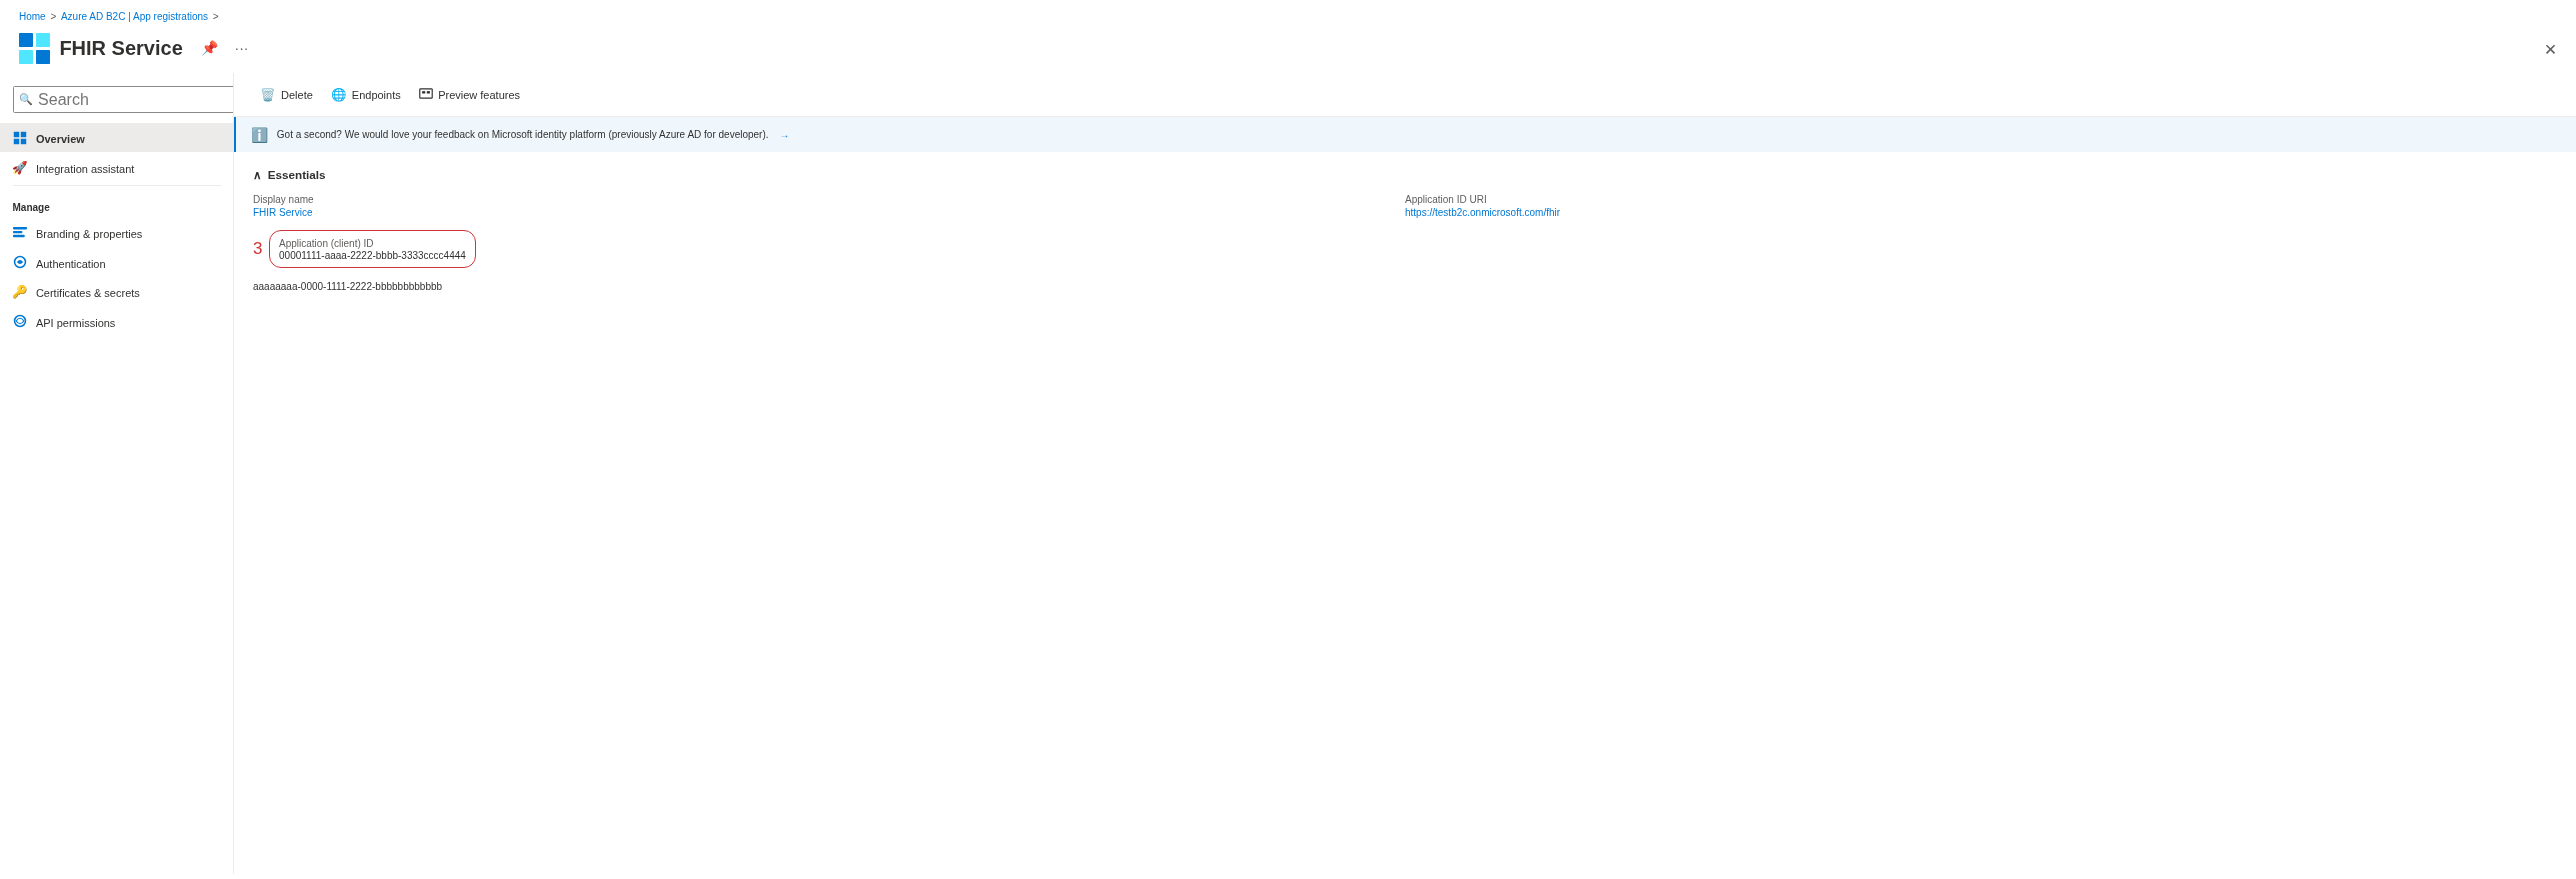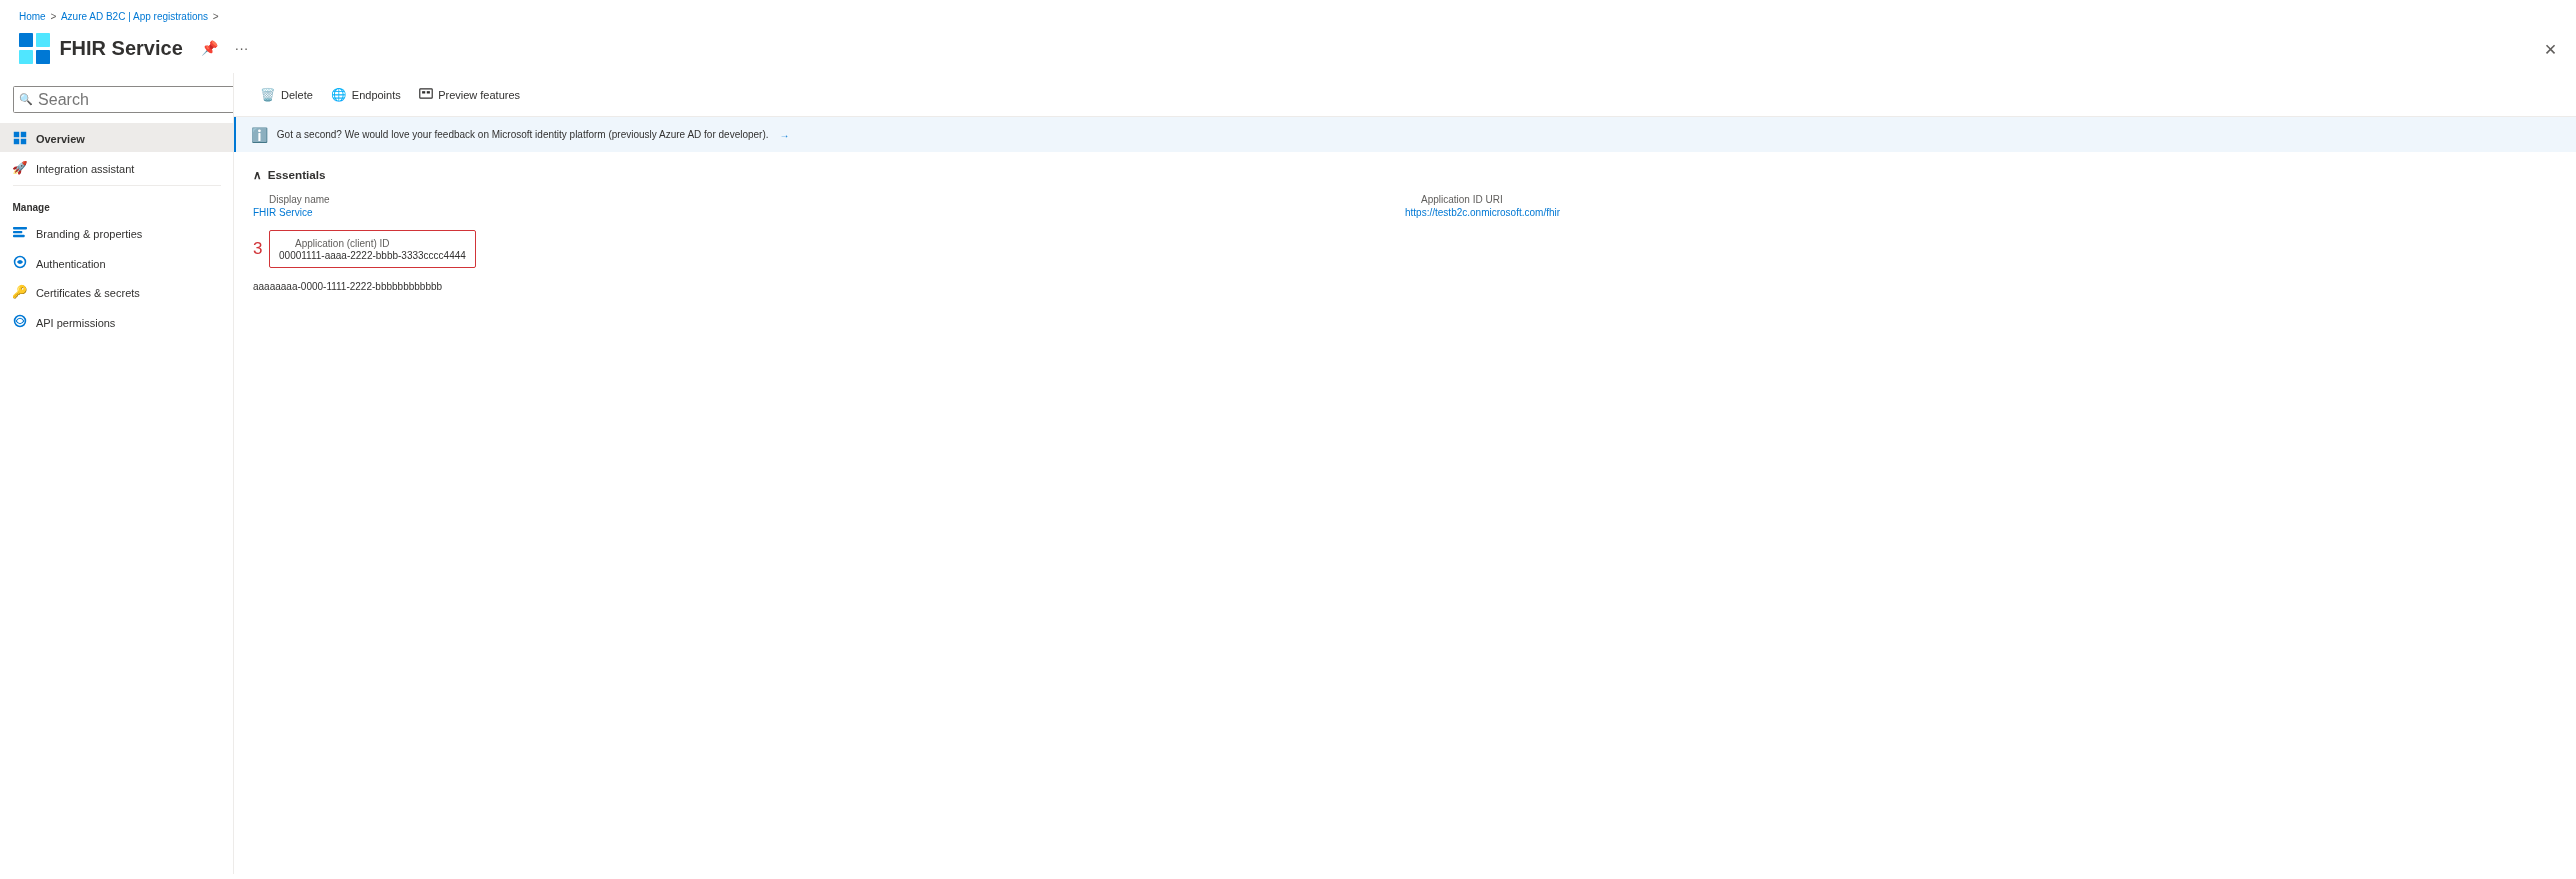--- a/index.html
+++ b/index.html
@@ -151,27 +151,27 @@
       cursor: pointer;
     }
     .essentials-grid {
       display: grid; grid-template-columns: 1fr 1fr;
       gap: 0;
     }
     .essentials-left, .essentials-right {
       display: flex; flex-direction: column; gap: 12.5px;
     }
     .field-group { display: flex; flex-direction: column; gap: 1.6px; }
-    .field-label { font-size: 10px; color: #605e5c; margin-left: 16px; }
+    .field-label { font-size: 10px; color: #605e5c; }
     .field-value { font-size: 10px; color: #323130; }
     .field-value.link { color: #0078d4; text-decoration: none; cursor: pointer; }
 
     .highlighted-box {
       border: 1.6px solid #d13438;
-      border-radius: 2px;
+      border-radius: 12px;
       padding: 6.2px 9.4px;
       display: inline-block;
     }
 
     .step-number {
       font-size: 17px; color: #d13438; font-weight: 400;
       margin-right: 6.2px; align-self: center;
     }
 
     .app-id-row {

